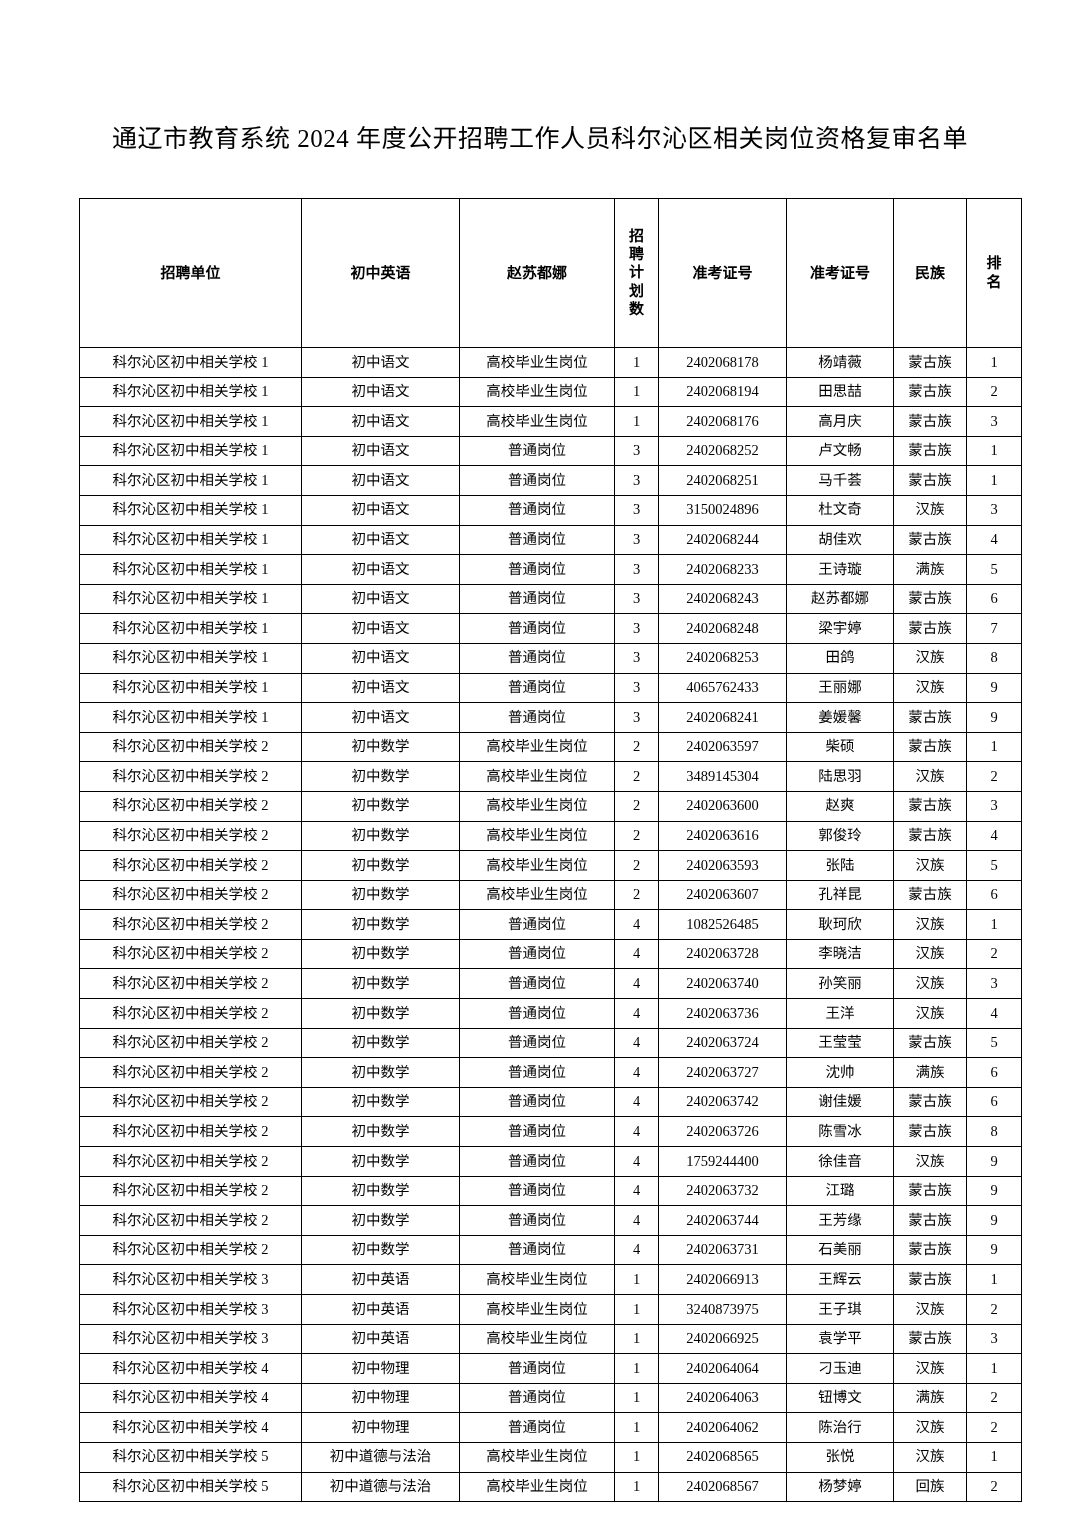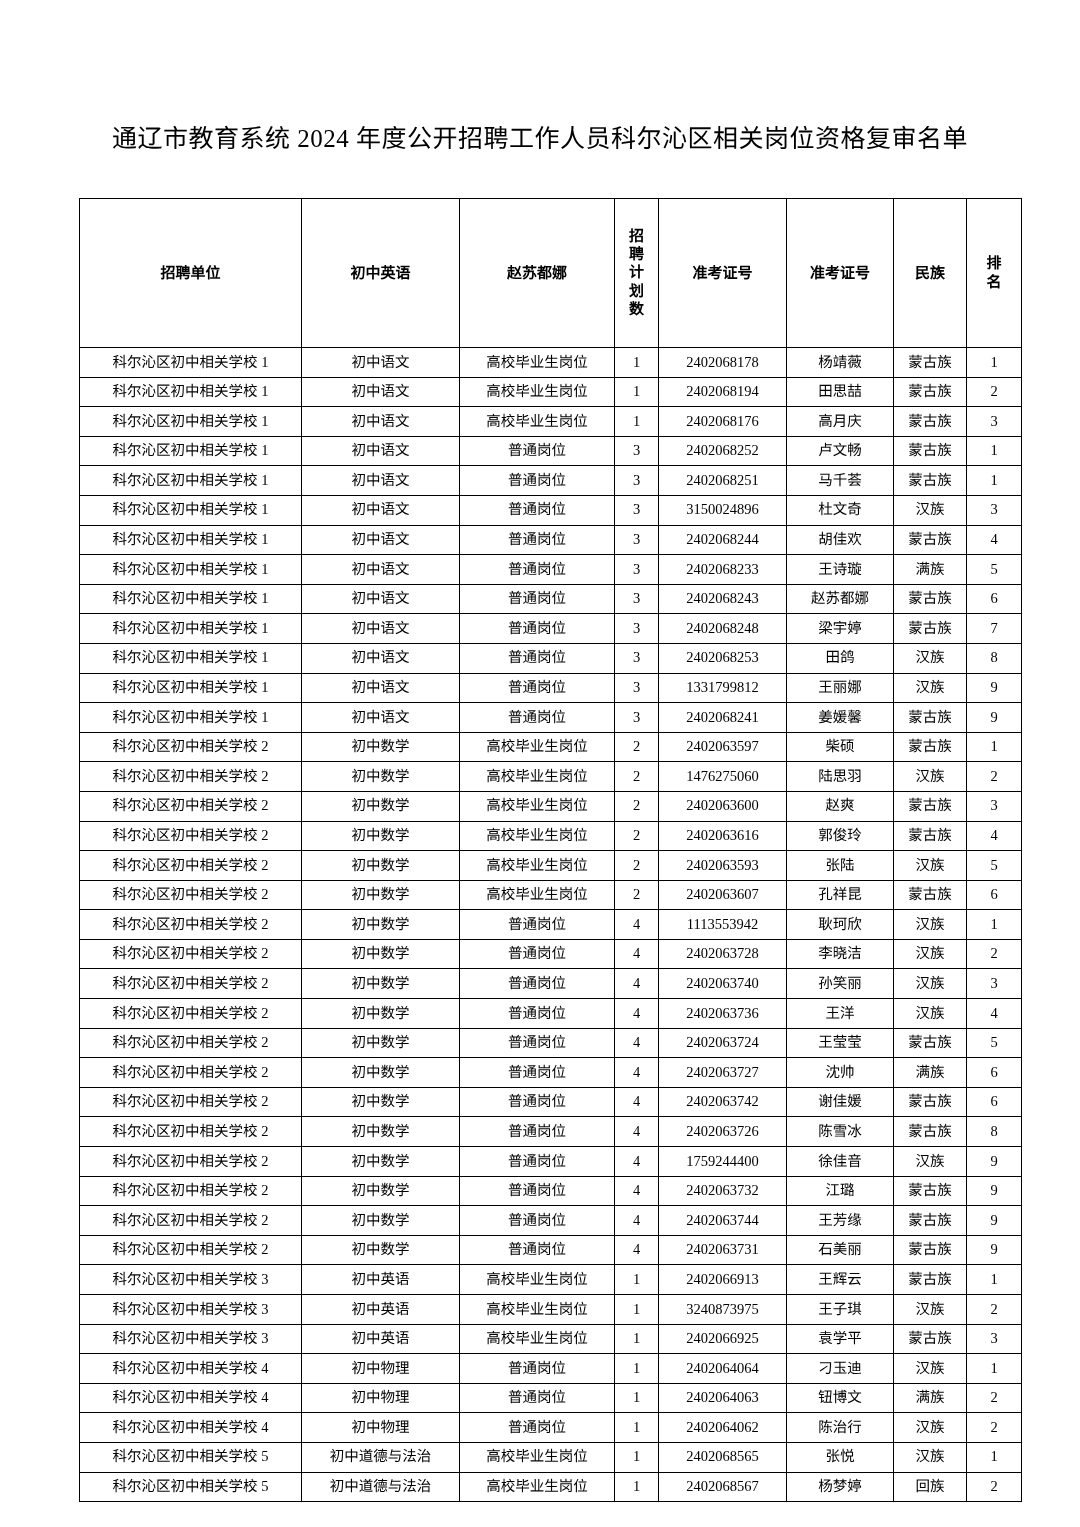--- a/index.html
+++ b/index.html
@@ -222,21 +222,21 @@
             <td class="nowrap">2402068253</td>
             <td>田鸽</td>
             <td>汉族</td>
             <td>8</td>
           </tr>
           <tr>
             <td class="nowrap">科尔沁区初中相关学校 1</td>
             <td>初中语文</td>
             <td>普通岗位</td>
             <td>3</td>
-            <td class="nowrap">1331799812</td>
+            <td class="nowrap">4065762433</td>
             <td>王丽娜</td>
             <td>汉族</td>
             <td>9</td>
           </tr>
           <tr>
             <td class="nowrap">科尔沁区初中相关学校 1</td>
             <td>初中语文</td>
             <td>普通岗位</td>
             <td>3</td>
             <td class="nowrap">2402068241</td>
@@ -252,21 +252,21 @@
             <td class="nowrap">2402063597</td>
             <td>柴硕</td>
             <td>蒙古族</td>
             <td>1</td>
           </tr>
           <tr>
             <td class="nowrap">科尔沁区初中相关学校 2</td>
             <td>初中数学</td>
             <td>高校毕业生岗位</td>
             <td>2</td>
-            <td class="nowrap">1476275060</td>
+            <td class="nowrap">3489145304</td>
             <td>陆思羽</td>
             <td>汉族</td>
             <td>2</td>
           </tr>
           <tr>
             <td class="nowrap">科尔沁区初中相关学校 2</td>
             <td>初中数学</td>
             <td>高校毕业生岗位</td>
             <td>2</td>
             <td class="nowrap">2402063600</td>
@@ -302,21 +302,21 @@
             <td class="nowrap">2402063607</td>
             <td>孔祥昆</td>
             <td>蒙古族</td>
             <td>6</td>
           </tr>
           <tr>
             <td class="nowrap">科尔沁区初中相关学校 2</td>
             <td>初中数学</td>
             <td>普通岗位</td>
             <td>4</td>
-            <td class="nowrap">1113553942</td>
+            <td class="nowrap">1082526485</td>
             <td>耿珂欣</td>
             <td>汉族</td>
             <td>1</td>
           </tr>
           <tr>
             <td class="nowrap">科尔沁区初中相关学校 2</td>
             <td>初中数学</td>
             <td>普通岗位</td>
             <td>4</td>
             <td class="nowrap">2402063728</td>

